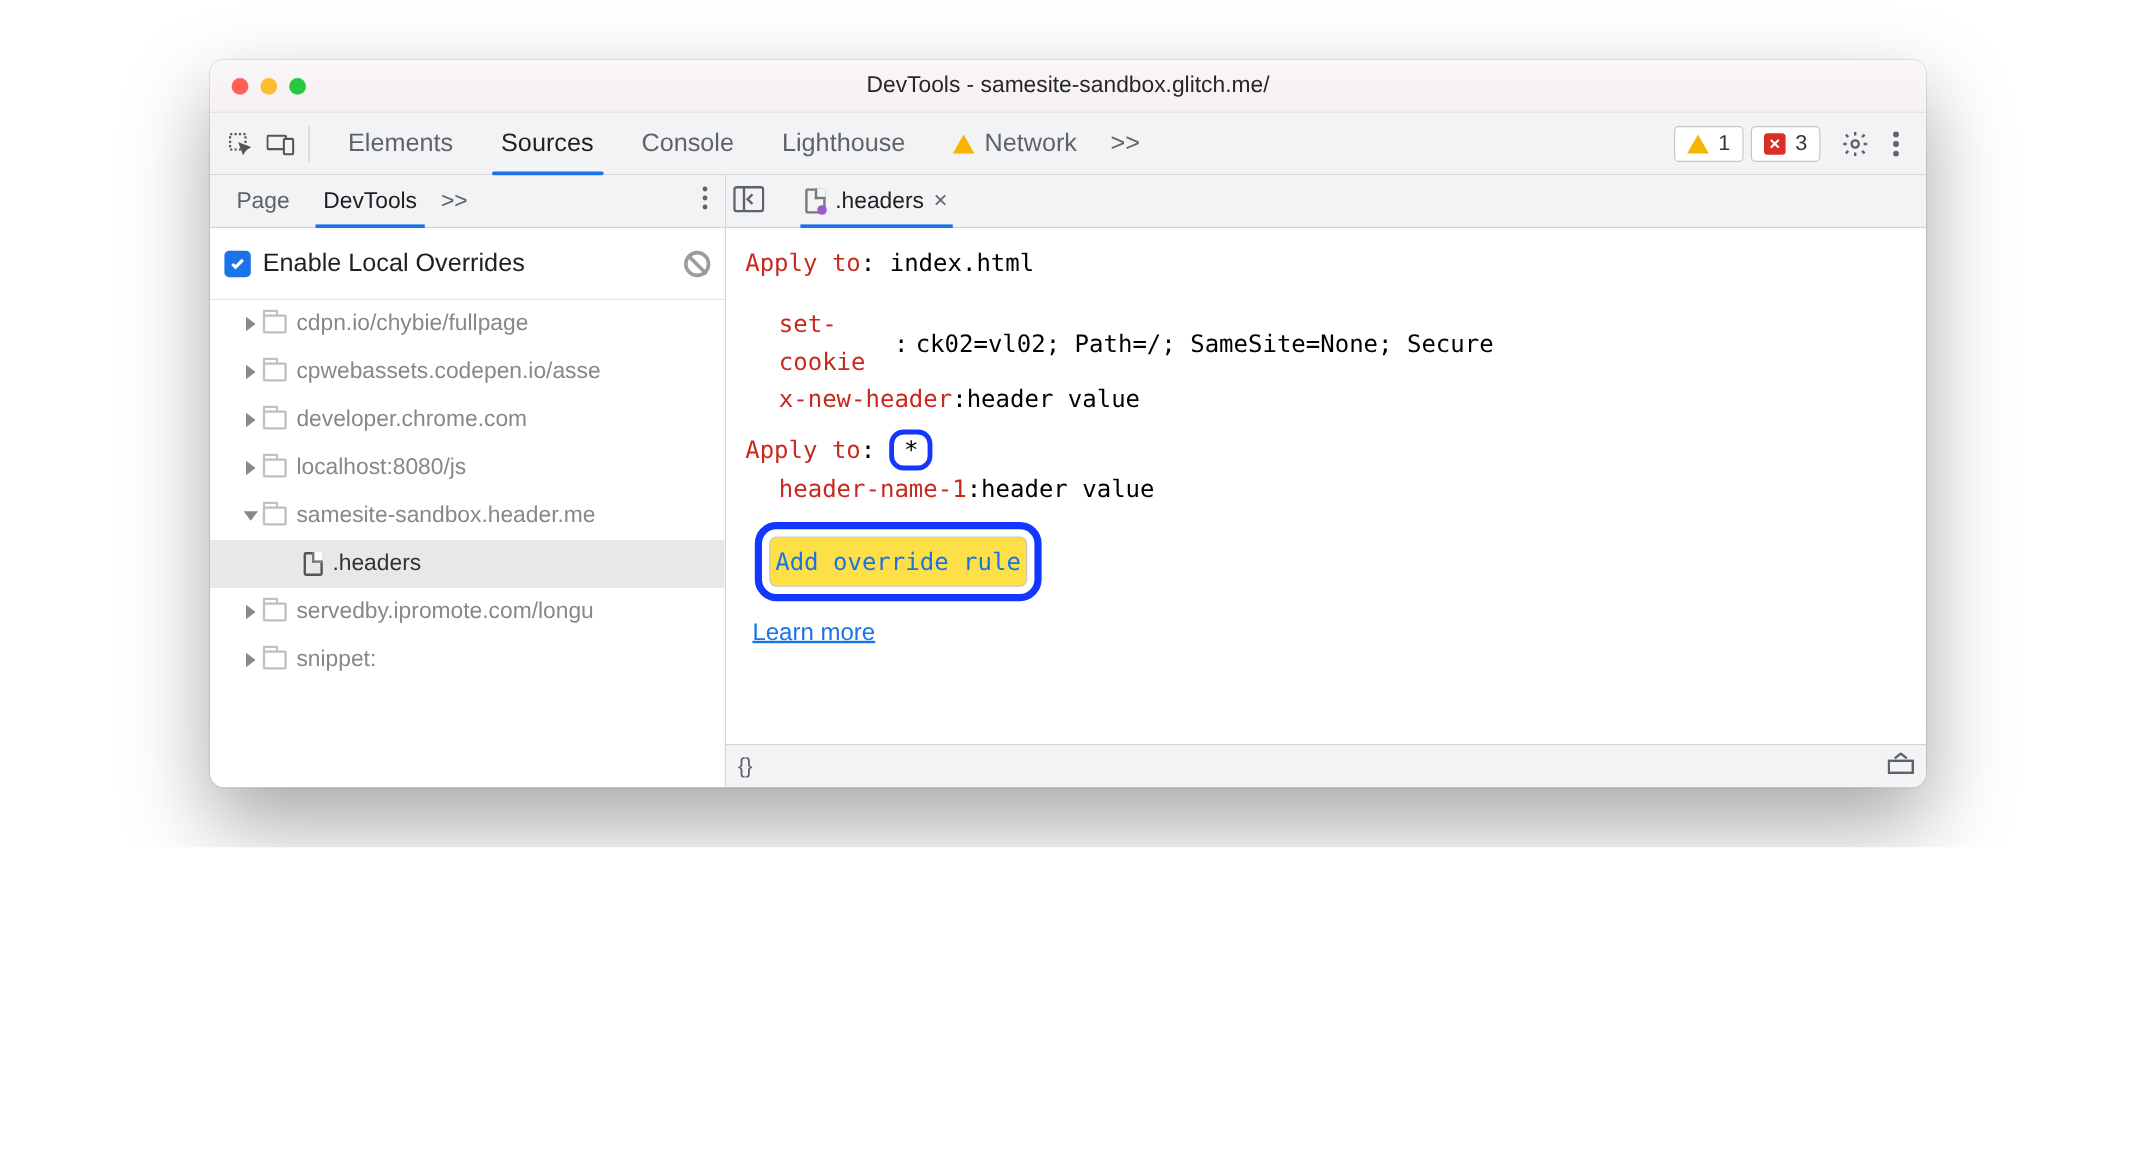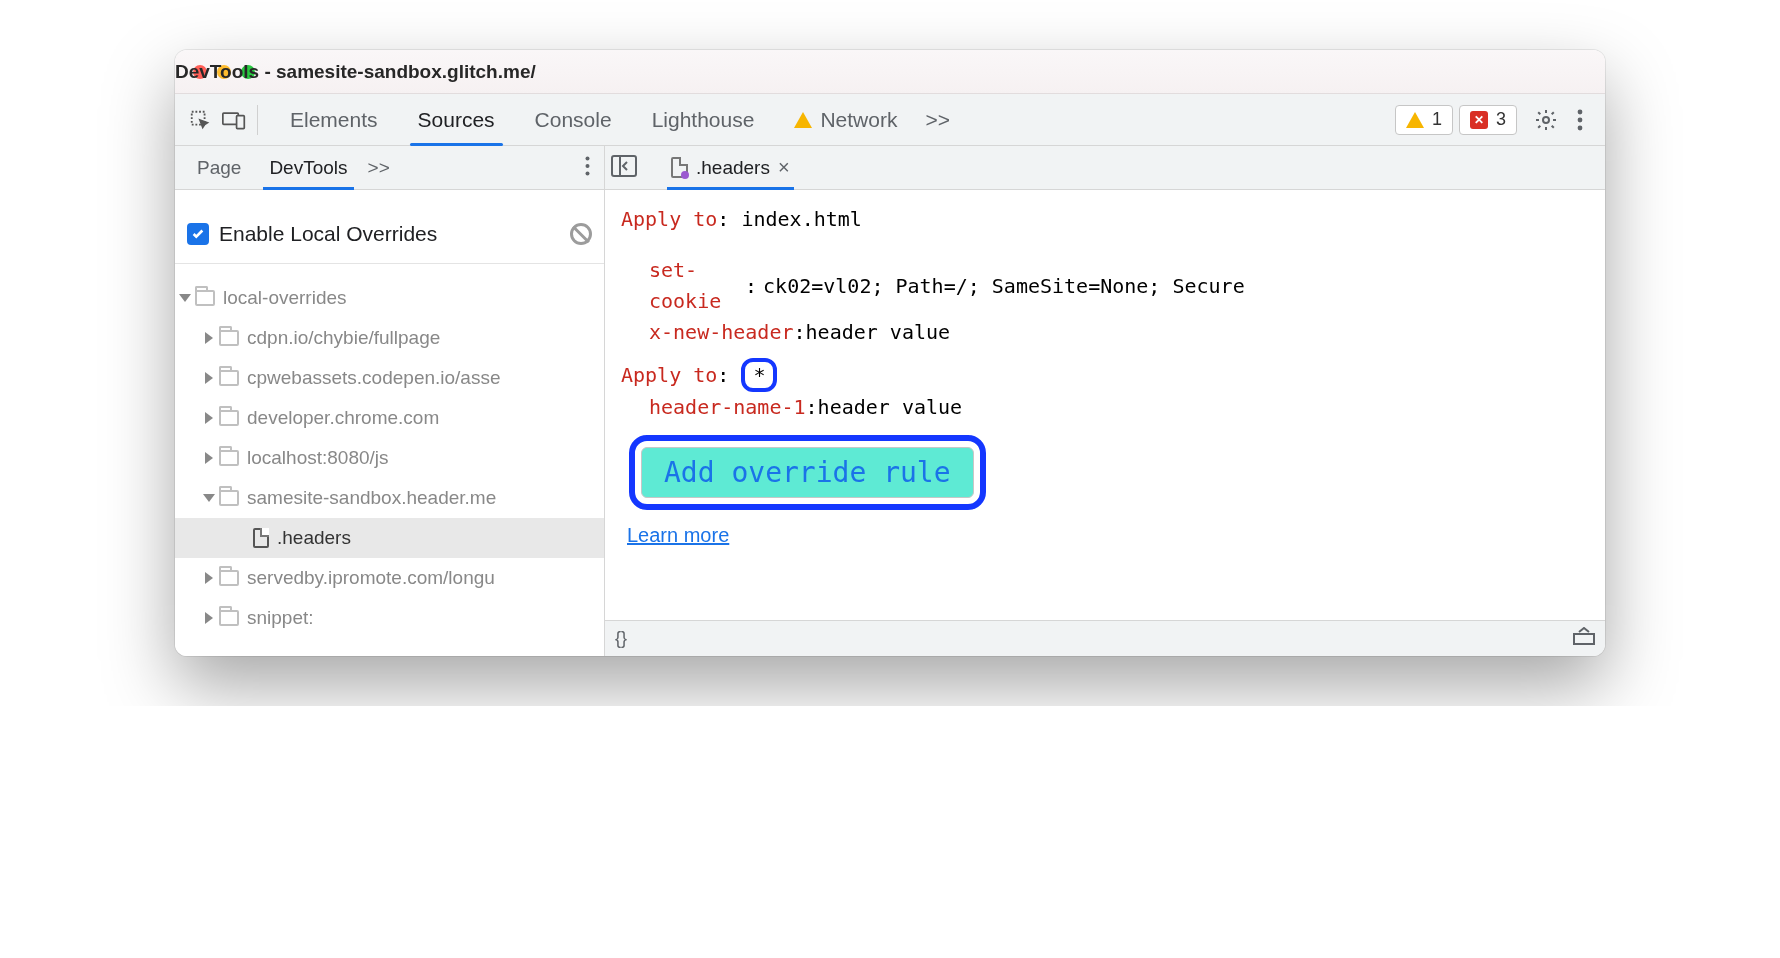--- a/index.html
+++ b/index.html
@@ -22,22 +22,22 @@
   display:flex; align-items:center;
   border-bottom:1px solid #e2dcdd;
   position:relative;
 }
 .traffic { display:flex; gap:10px; padding-left:18px; }
 .tl-dot { width:14px; height:14px; border-radius:50%; }
 .tl-close{background:#ff5f57;}
 .tl-min{background:#febc2e;}
 .tl-max{background:#28c840;}
 .title-text {
-  position:absolute; left:0; right:0; text-align:left;
-  font-size:19px; font-weight:700; color:#272727;
+  position:absolute; left:0; right:0; text-align:center;
+  font-size:19px; font-weight:400; color:#272727;
   pointer-events:none;
 }
 
 .maintabs {
   display:flex; align-items:center;
   border-bottom:1px solid #d6d6d6;
   background:#f1f3f4;
   height:52px;
   padding:0 8px;
 }
@@ -61,21 +61,20 @@
 .spacer{flex:1;}
 .badge-box{display:flex;align-items:center;border:1px solid #c6c6c6;border-radius:4px;height:30px;padding:0 10px;gap:8px;font-size:18px;color:#333;background:#fff;}
 .err-sq{width:18px;height:18px;background:#d93025;border-radius:3px;display:flex;align-items:center;justify-content:center;color:#fff;font-size:12px;font-weight:bold;}
 .gear,.kebab{color:#5f6368;}
 
 .body-row{display:flex;height:510px;}
 .left-pane{
   width:430px; border-right:1px solid #d6d6d6;
   display:flex; flex-direction:column;
   background:#fff;
-  gap:14px;
 }
 .subtabs{
   height:44px; border-bottom:1px solid #d6d6d6; background:#f1f3f4;
   display:flex; align-items:center; padding:0 8px;
 }
 .sub-tab{ font-size:19px; color:#5f6368; padding:0 14px; height:44px;
   display:flex; align-items:center; cursor:pointer; position:relative;}
 .sub-tab.active{ color:#202124;}
 .sub-tab.active::after{ content:"";position:absolute;left:8px;right:8px;bottom:0;height:3px;background:#1a73e8;}
 .kebab-small{ color:#5f6368; font-size:24px; cursor:pointer; padding:0 6px;}
@@ -127,22 +126,22 @@
   color:#000; overflow:auto;
 }
 .kw{color:#c8291f;}
 .header-row{display:flex;align-items:center;margin-left:28px;}
 .hname{color:#c8291f;}
 .hval{color:#000;}
 .hl-box{display:inline-block;border:4px solid #1437ff;border-radius:12px;padding:0 8px;line-height:1.3;}
 .add-rule-wrap{margin:12px 0 10px 8px;}
 .add-rule-hl{display:inline-block;border:6px solid #1437ff;border-radius:18px;padding:6px;}
 .add-rule-btn{
-  border:1px solid #c7c7c7;background:#5eead4;border-radius:6px;
-  padding:8px 22px;font-size:28px;color:#1a73e8;font-family:inherit;cursor:pointer;
+  border:1px solid #c7c7c7;background:#fde047;border-radius:6px;
+  padding:8px 4px;font-size:20px;color:#1a73e8;font-family:inherit;cursor:pointer;
 }
 .learn{color:#1a73e8;text-decoration:underline;font-family:-apple-system,BlinkMacSystemFont,sans-serif;font-size:20px;cursor:pointer;margin-left:6px;}
 
 .statusbar{
   height:36px;border-top:1px solid #d6d6d6;background:#f1f3f4;
   display:flex;align-items:center;padding:0 10px;color:#5f6368;font-size:18px;
 }
 .statusbar .drawer{margin-left:auto;cursor:pointer;}
 </style>
 </head>
@@ -230,25 +229,20 @@
         <div class="chk">
           <svg viewBox="0 0 16 16">
               <path d="M3 8 l3 3 l7 -7"></path>
             </svg>
         </div>
         <div class="override-label">Enable Local Overrides</div>
         <div class="noentry"></div>
       </div>
 
       <div class="tree">
-        <div class="tree-row">
-          <span class="tri open"></span>
-          <span class="folder-ic"></span>
-          <span>local-overrides</span>
-        </div>
         <div class="tree-row indent-1">
             <span class="tri"></span>
             <span class="folder-ic"></span>
             <span>cdpn.io/chybie/fullpage</span>
           </div>
         <div class="tree-row indent-1">
             <span class="tri"></span>
             <span class="folder-ic"></span>
             <span>cpwebassets.codepen.io/asse</span>
           </div>

